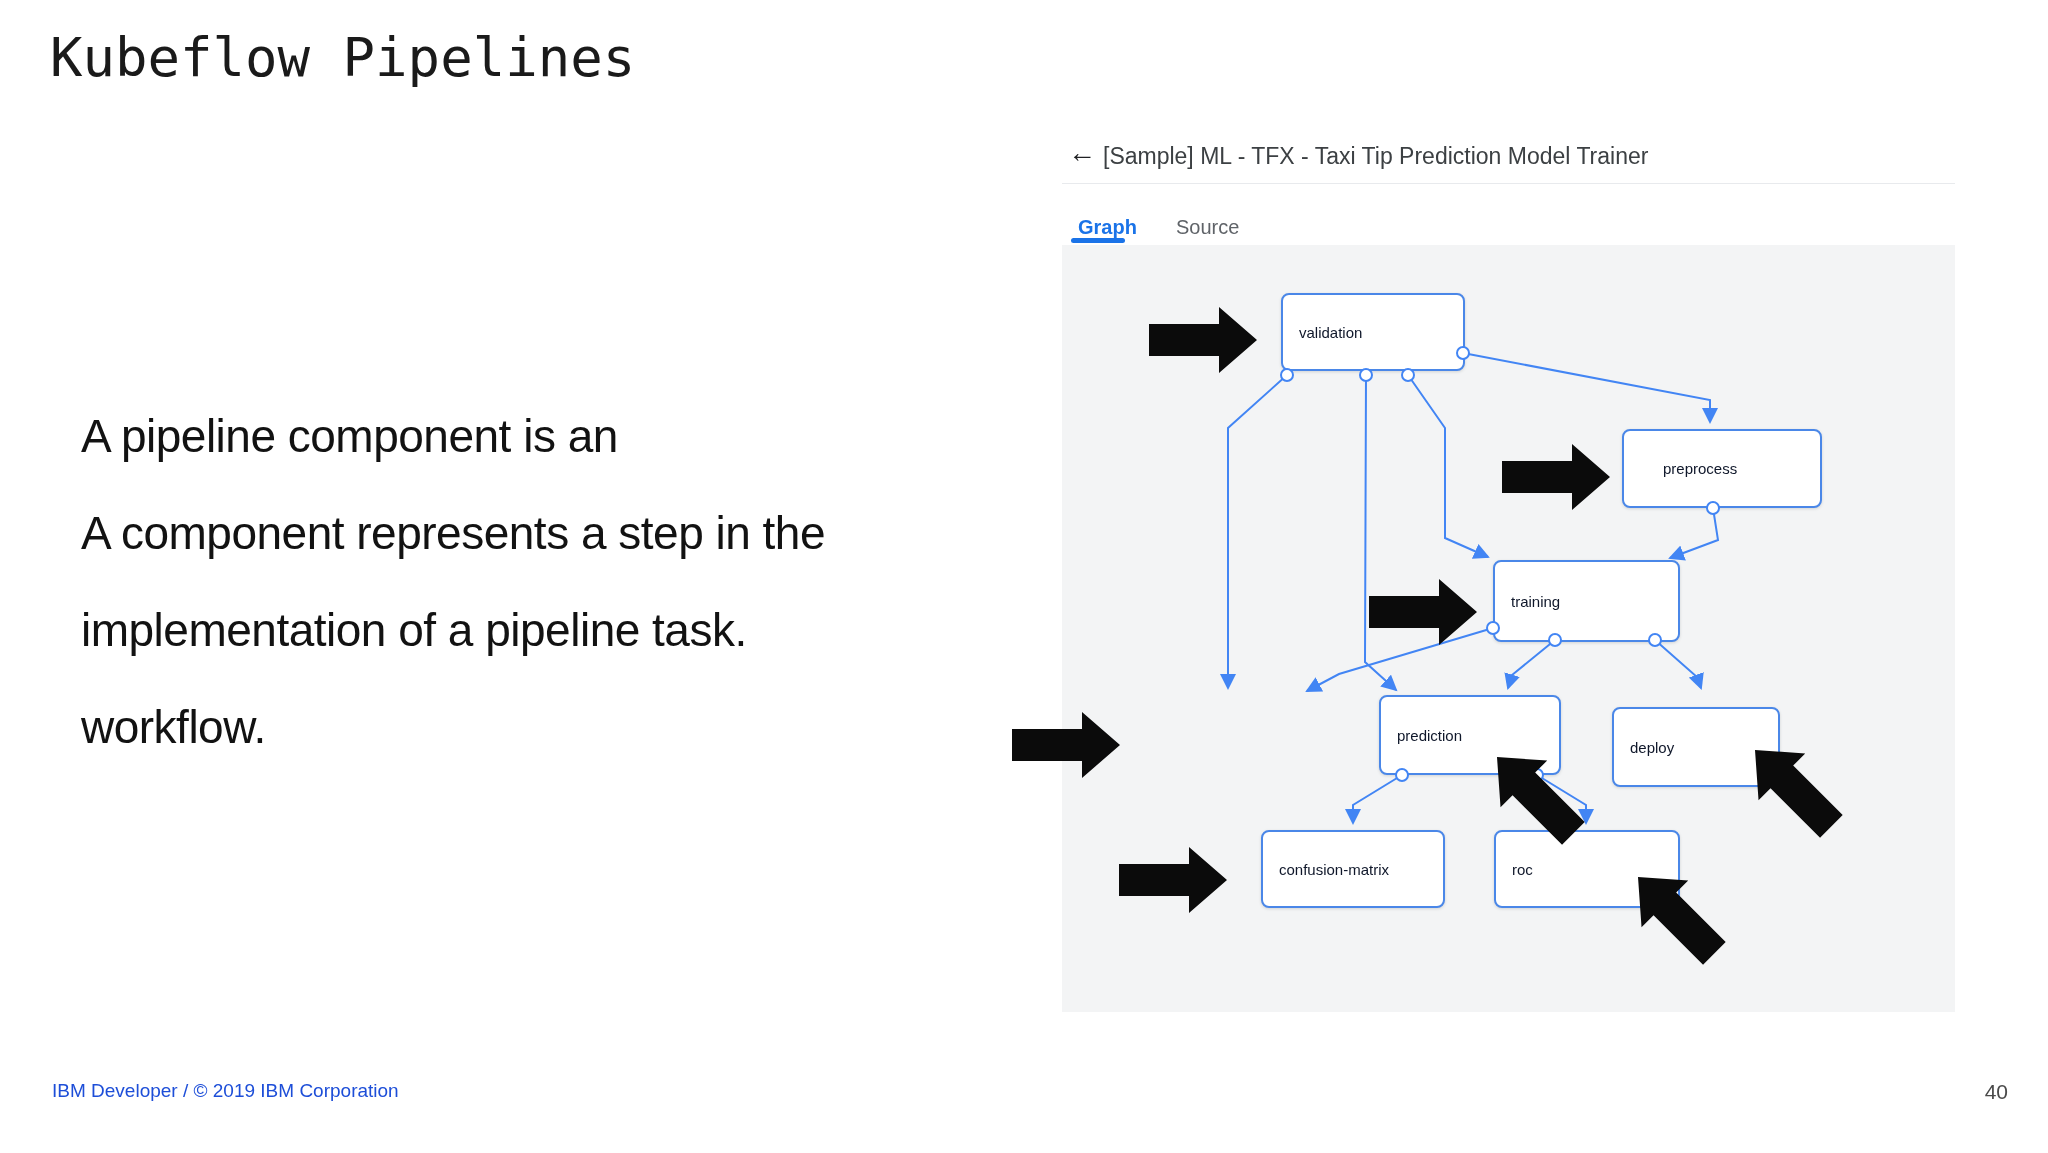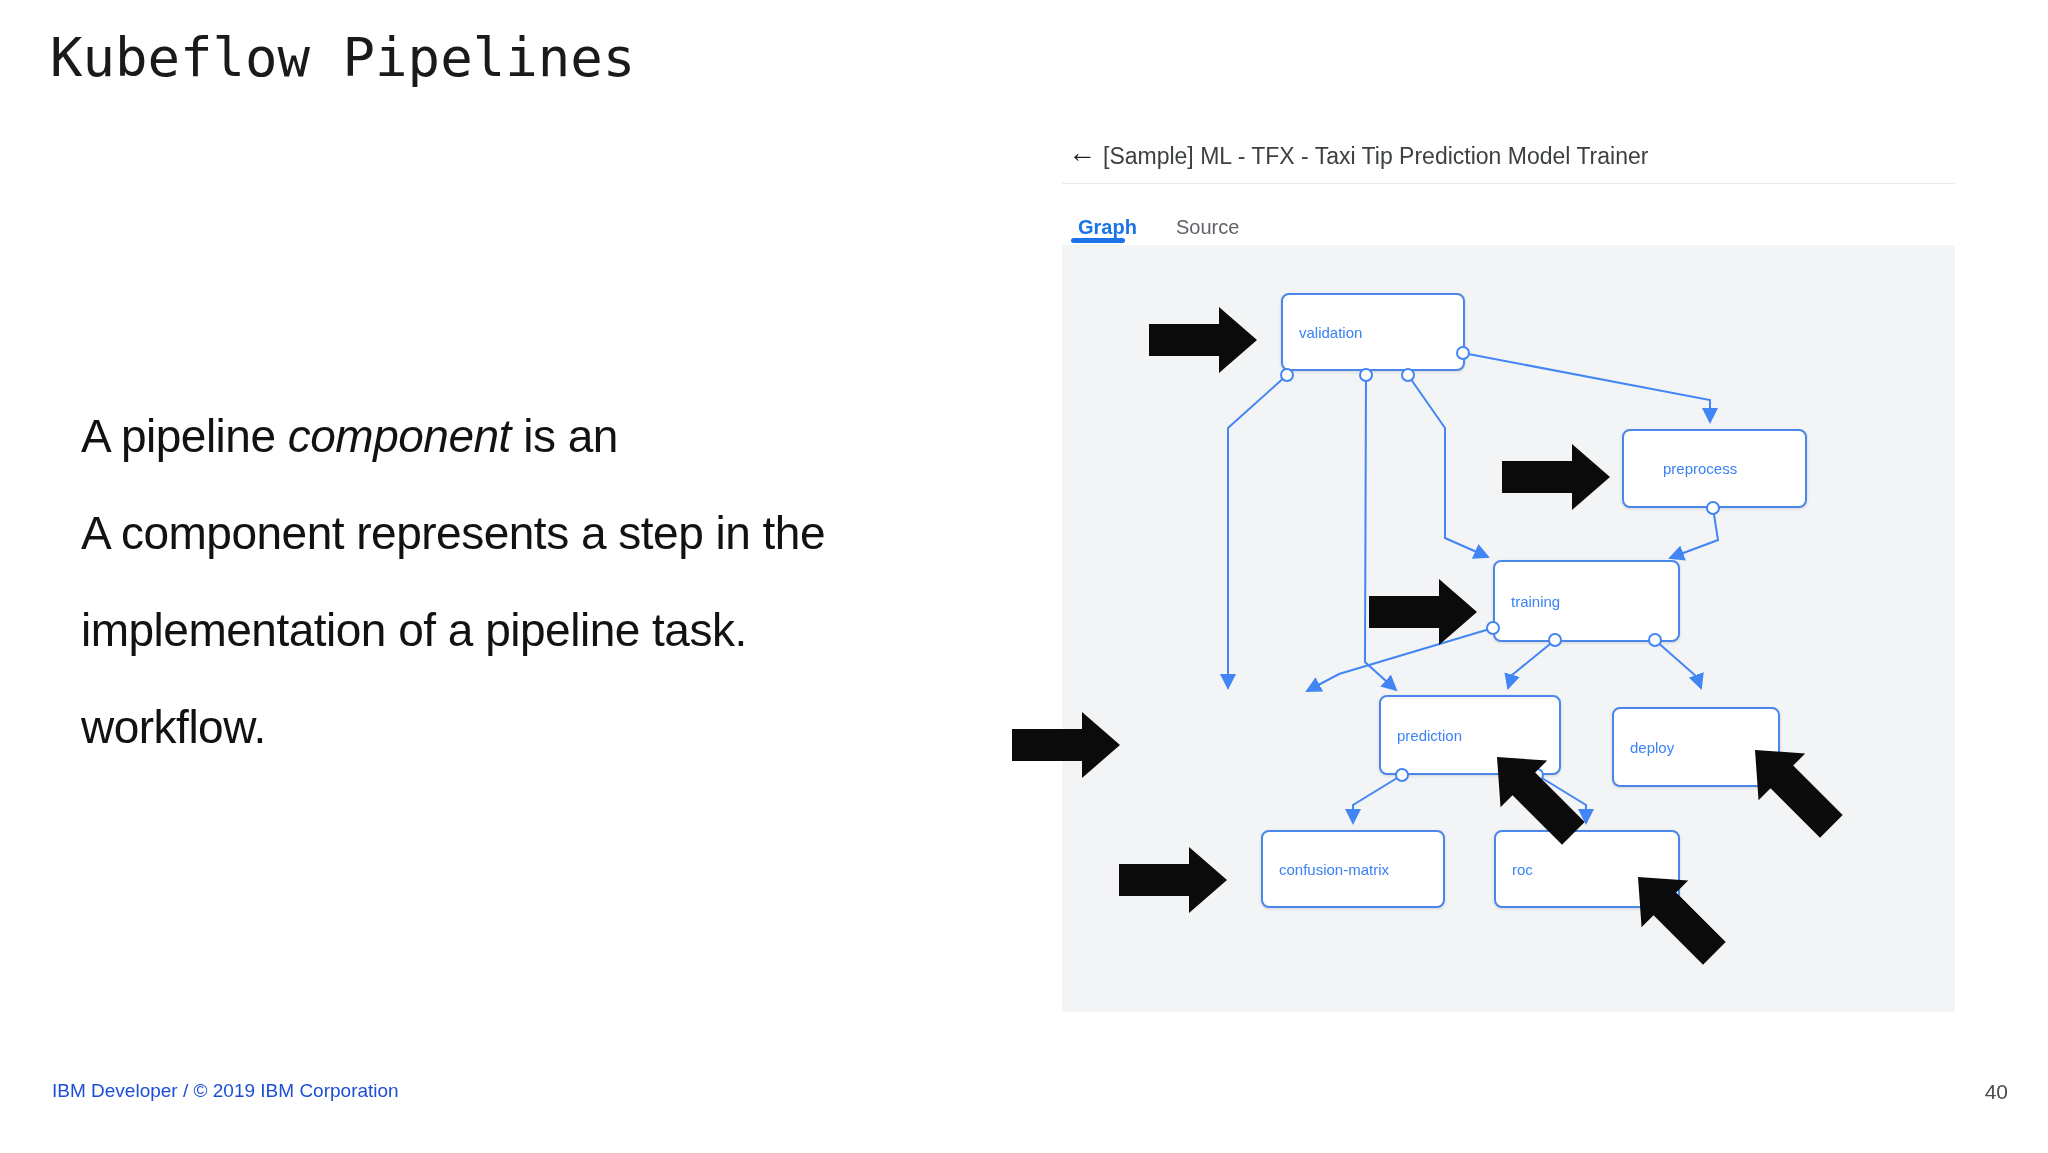--- a/index.html
+++ b/index.html
@@ -5,41 +5,41 @@
   html,body{margin:0;padding:0;background:#ffffff;}
   #slide{position:relative;width:2048px;height:1153px;background:#ffffff;overflow:hidden;
          font-family:"Liberation Sans",sans-serif;color:#161616;}
 
   
   #slide-title{position:absolute;left:50px;top:26px;font-family:"DejaVu Sans Mono",monospace;
                font-weight:300;font-size:54px;letter-spacing:0px;color:#1a1a1a;white-space:nowrap;}
   #body-text{position:absolute;left:81px;top:388px;width:980px;font-size:46px;
              letter-spacing:-0.5px;line-height:97px;color:#121212;}
   #body-text .line{display:block;}
-  #body-text .it{font-style:italic;}
+  #body-text .it{}
   #footer{position:absolute;left:52px;top:1080px;font-size:19px;color:#1d4ed8;}
   #page-num{position:absolute;right:40px;top:1080px;font-size:21px;color:#4a4a4a;}
 
   
   #app-header-back{position:absolute;left:1068px;top:138px;font-size:28px;color:#202124;line-height:30px;}
   #app-header-title{position:absolute;left:1103px;top:143px;font-size:23px;color:#3c4043;white-space:nowrap;}
   #app-header-divider{position:absolute;left:1062px;top:183px;width:893px;height:1px;background:#e8eaed;}
 
   .tab{position:absolute;top:216px;font-size:20px;font-weight:700;white-space:nowrap;}
   #tab-graph{left:1078px;color:#1a73e8;}
   #tab-source{left:1160px;color:#5f6368;font-weight:500;margin-left:16px;}
   #tab-underline{position:absolute;left:1071px;top:238px;width:54px;height:5px;border-radius:3px;background:#1a73e8;}
 
   #graph-panel{position:absolute;left:1062px;top:245px;width:893px;height:767px;background:#f3f4f5;}
 
   .node{position:absolute;background:#ffffff;border:2px solid #4a87e8;border-radius:8px;
         box-sizing:border-box;display:flex;align-items:center;padding-left:16px;
-        font-size:15px;color:#3b82f6;box-shadow:0 1px 3px rgba(60,64,67,.18);z-index:2;}
+        font-size:15px;color:#0f172a;box-shadow:0 1px 3px rgba(60,64,67,.18);z-index:2;}
   #node-validation      {left:1281px;top:293px;width:184px;height:78px;}
-  #node-preprocess      {left:1622px;top:429px;width:185px;height:79px;padding-left:39px;}
+  #node-preprocess      {left:1622px;top:429px;width:200px;height:79px;padding-left:39px;}
   #node-training        {left:1493px;top:560px;width:187px;height:82px;}
   #node-analysis        {left:1144px;top:695px;width:184px;height:80px;}
   #node-prediction      {left:1379px;top:695px;width:182px;height:80px;}
   #node-deploy          {left:1612px;top:707px;width:168px;height:80px;}
   #node-confusion-matrix{left:1261px;top:830px;width:184px;height:78px;}
   #node-roc             {left:1494px;top:830px;width:186px;height:78px;}
 
   #overlay-svg{position:absolute;left:0;top:0;z-index:5;pointer-events:none;}
 </style>
 </head>

